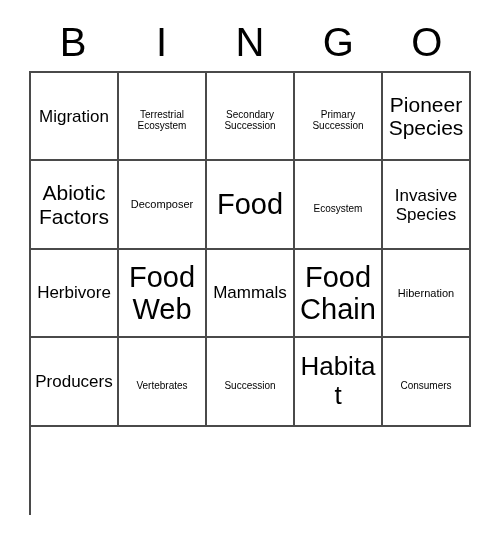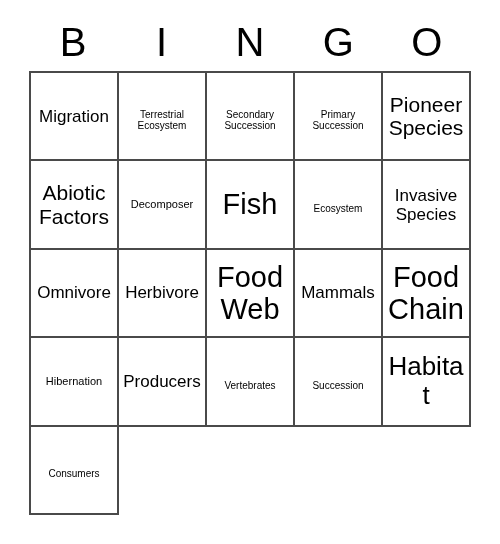--- a/index.html
+++ b/index.html
@@ -121,31 +121,28 @@
     <div class="bingo-cell">
         <span class="cell-text sz-lg">Pioneer Species</span>
       </div>
     <div class="bingo-cell">
         <span class="cell-text sz-lg">Abiotic Factors</span>
       </div>
     <div class="bingo-cell">
         <span class="cell-text sz-xs">Decomposer</span>
       </div>
     <div class="bingo-cell">
-        <span class="cell-text sz-xxl">Fish</span>
+        <span class="cell-text sz-xxl">Food</span>
       </div>
 
     <div class="bingo-cell">
         <span class="cell-text sz-sm">Ecosystem</span>
       </div>
     <div class="bingo-cell">
         <span class="cell-text sz-md">Invasive Species</span>
-      </div>
-    <div class="bingo-cell">
-        <span class="cell-text sz-md">Omnivore</span>
       </div>
     <div class="bingo-cell">
         <span class="cell-text sz-md">Herbivore</span>
       </div>
 
     <div class="bingo-cell">
         <span class="cell-text sz-xxl">Food Web</span>
       </div>
     <div class="bingo-cell">
         <span class="cell-text sz-md">Mammals</span>

